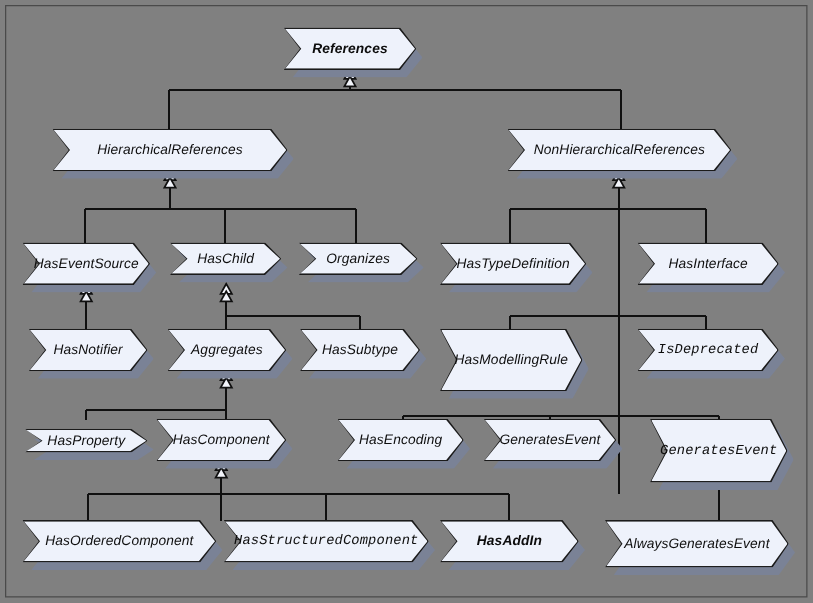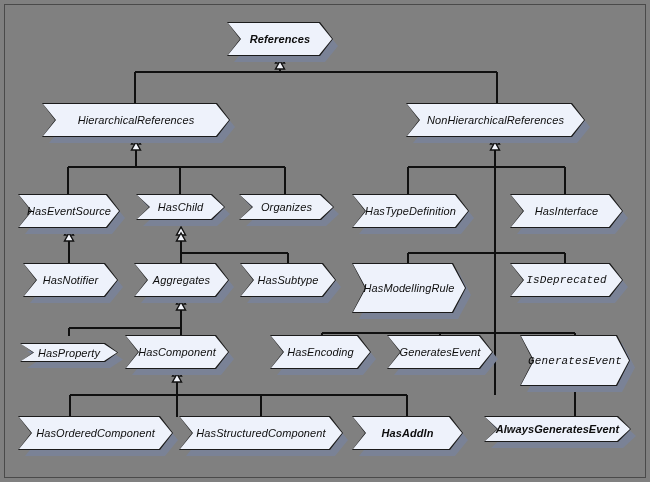--- a/index.html
+++ b/index.html
@@ -251,33 +251,33 @@
         <div class="outline"></div>
         <div class="body"></div>
         <div class="label">GeneratesEvent</div>
       </div>
       <div class="node" style="left: 19px; top: 417px; width: 153px; height: 32px;">
         <div class="shadow"></div>
         <div class="outline"></div>
         <div class="body"></div>
         <div class="label">HasOrderedComponent</div>
       </div>
-      <div class="node" style="left: 180px; top: 417px; width: 162px; height: 32px;">
+      <div class="node" style="left: 180px; top: 417px; width: 162px; height: 32px; font-family: Liberation Mono, monospace;">
         <div class="shadow"></div>
         <div class="outline"></div>
         <div class="body"></div>
         <div class="label">HasStructuredComponent</div>
       </div>
       <div class="node" style="left: 353px; top: 417px; width: 109px; height: 32px; font-weight: bold;">
         <div class="shadow"></div>
         <div class="outline"></div>
         <div class="body"></div>
         <div class="label">HasAddIn</div>
       </div>
-      <div class="node" style="left: 485px; top: 417px; width: 145px; height: 24px; font-weight: bold;">
+      <div class="node" style="left: 485px; top: 417px; width: 145px; height: 36px;">
         <div class="shadow"></div>
         <div class="outline"></div>
         <div class="body"></div>
         <div class="label">AlwaysGeneratesEvent</div>
       </div>
     </div>
 
   <div id="frame"></div>
 </div>
 

